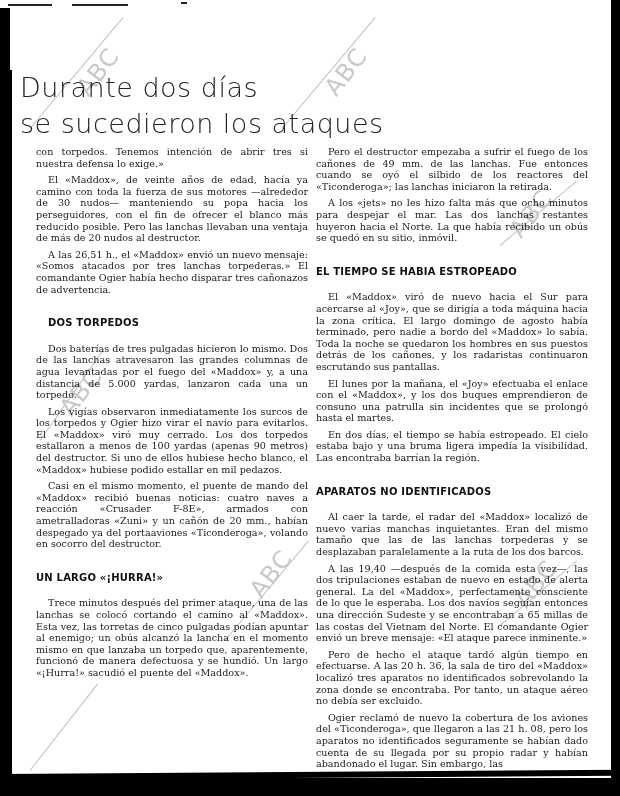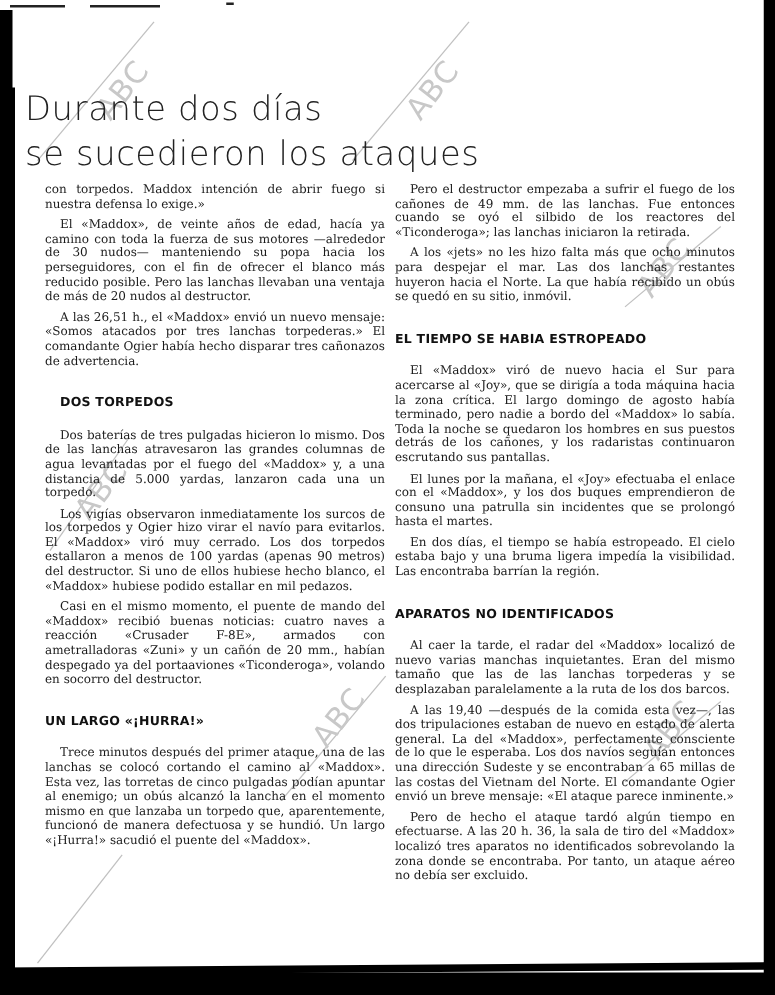--- a/index.html
+++ b/index.html
@@ -64,34 +64,35 @@
 <div class="wm-line" style="left:500px;top:625px;width:100px;transform:rotate(-40deg);"></div>
 <div class="watermark" style="left:510px;top:570px;">ABC</div>
 <div class="wm-line" style="left:30px;top:770px;width:110px;transform:rotate(-52deg);"></div>
 
 <div class="title">
   <div>Durante dos días</div>
   <div>se sucedieron los ataques</div>
 </div>
 
 <div class="col col-left" id="col-left">
-    <p class="cont">con torpedos. Maddox intención de abrir fuego si nuestra defensa lo exige.»</p>
+    <p class="cont">con torpedos. Tenemos intención de abrir tres si nuestra defensa lo exige.»</p>
     <p>El «Maddox», de veinte años de edad, hacía ya camino con toda la fuerza de sus motores —alrededor de 30 nudos— manteniendo su popa hacia los perseguidores, con el fin de ofrecer el blanco más reducido posible. Pero las lanchas llevaban una ventaja de más de 20 nudos al destructor.</p>
     <p>A las 26,51 h., el «Maddox» envió un nuevo mensaje: «Somos atacados por tres lanchas torpederas.» El comandante Ogier había hecho disparar tres cañonazos de advertencia.</p>
     <h3 style="margin: 22px 12px 14px;">DOS TORPEDOS</h3>
     <p>Dos baterías de tres pulgadas hicieron lo mismo. Dos de las lanchas atravesaron las grandes columnas de agua levantadas por el fuego del «Maddox» y, a una distancia de 5.000 yardas, lanzaron cada una un torpedo.</p>
     <p>Los vigías observaron inmediatamente los surcos de los torpedos y Ogier hizo virar el navío para evitarlos. El «Maddox» viró muy cerrado. Los dos torpedos estallaron a menos de 100 yardas (apenas 90 metros) del destructor. Si uno de ellos hubiese hecho blanco, el «Maddox» hubiese podido estallar en mil pedazos.</p>
     <p>Casi en el mismo momento, el puente de mando del «Maddox» recibió buenas noticias: cuatro naves a reacción «Crusader F-8E», armados con ametralladoras «Zuni» y un cañón de 20 mm., habían despegado ya del portaaviones «Ticonderoga», volando en socorro del destructor.</p>
     <h3 style="margin: 22px 0px 14px;">UN LARGO «¡HURRA!»</h3>
     <p>Trece minutos después del primer ataque, una de las lanchas se colocó cortando el camino al «Maddox». Esta vez, las torretas de cinco pulgadas podían apuntar al enemigo; un obús alcanzó la lancha en el momento mismo en que lanzaba un torpedo que, aparentemente, funcionó de manera defectuosa y se hundió. Un largo «¡Hurra!» sacudió el puente del «Maddox».</p>
   </div>
 <div class="col col-right" id="col-right">
     <p>Pero el destructor empezaba a sufrir el fuego de los cañones de 49 mm. de las lanchas. Fue entonces cuando se oyó el silbido de los reactores del «Ticonderoga»; las lanchas iniciaron la retirada.</p>
     <p>A los «jets» no les hizo falta más que ocho minutos para despejar el mar. Las dos lanchas restantes huyeron hacia el Norte. La que había recibido un obús se quedó en su sitio, inmóvil.</p>
     <h3 style="margin: 22px 0px 14px;">EL TIEMPO SE HABIA ESTROPEADO</h3>
     <p>El «Maddox» viró de nuevo hacia el Sur para acercarse al «Joy», que se dirigía a toda máquina hacia la zona crítica. El largo domingo de agosto había terminado, pero nadie a bordo del «Maddox» lo sabía. Toda la noche se quedaron los hombres en sus puestos detrás de los cañones, y los radaristas continuaron escrutando sus pantallas.</p>
     <p>El lunes por la mañana, el «Joy» efectuaba el enlace con el «Maddox», y los dos buques emprendieron de consuno una patrulla sin incidentes que se prolongó hasta el martes.</p>
     <p>En dos días, el tiempo se había estropeado. El cielo estaba bajo y una bruma ligera impedía la visibilidad. Las encontraba barrían la región.</p>
     <h3 style="margin: 22px 0px 14px;">APARATOS NO IDENTIFICADOS</h3>
     <p>Al caer la tarde, el radar del «Maddox» localizó de nuevo varias manchas inquietantes. Eran del mismo tamaño que las de las lanchas torpederas y se desplazaban paralelamente a la ruta de los dos barcos.</p>
     <p>A las 19,40 —después de la comida esta vez—, las dos tripulaciones estaban de nuevo en estado de alerta general. La del «Maddox», perfectamente consciente de lo que le esperaba. Los dos navíos seguían entonces una dirección Sudeste y se encontraban a 65 millas de las costas del Vietnam del Norte. El comandante Ogier envió un breve mensaje: «El ataque parece inminente.»</p>
     <p>Pero de hecho el ataque tardó algún tiempo en efectuarse. A las 20 h. 36, la sala de tiro del «Maddox» localizó tres aparatos no identificados sobrevolando la zona donde se encontraba. Por tanto, un ataque aéreo no debía ser excluido.</p>
+    <p>Ogier reclamó de nuevo la cobertura de los aviones del «Ticonderoga», que llegaron a las 21 h. 08, pero los aparatos no identificados seguramente se habían dado cuenta de su llegada por su propio radar y habían abandonado el lugar. Sin embargo, las</p>
   </div>
 
 </body></html>

